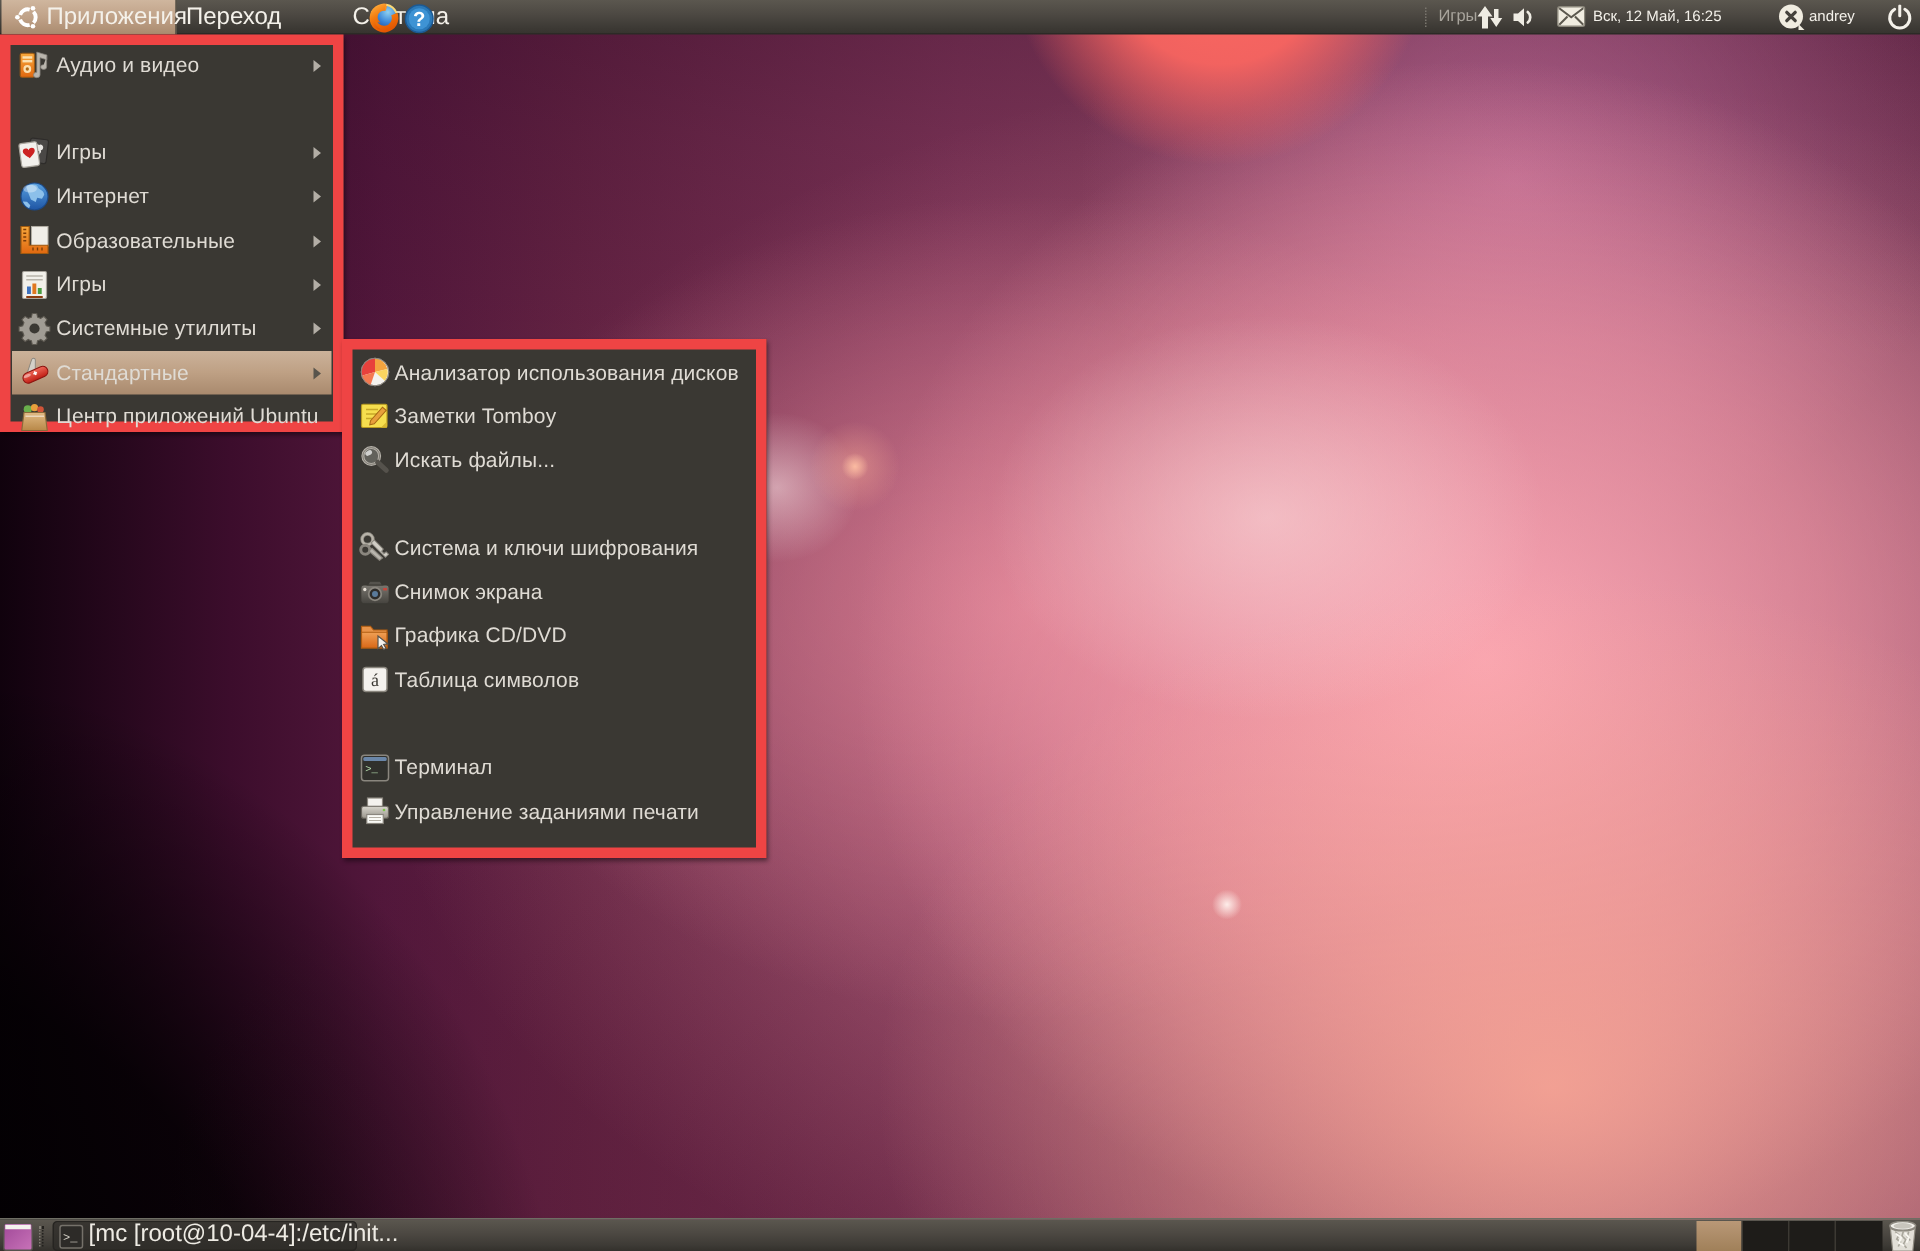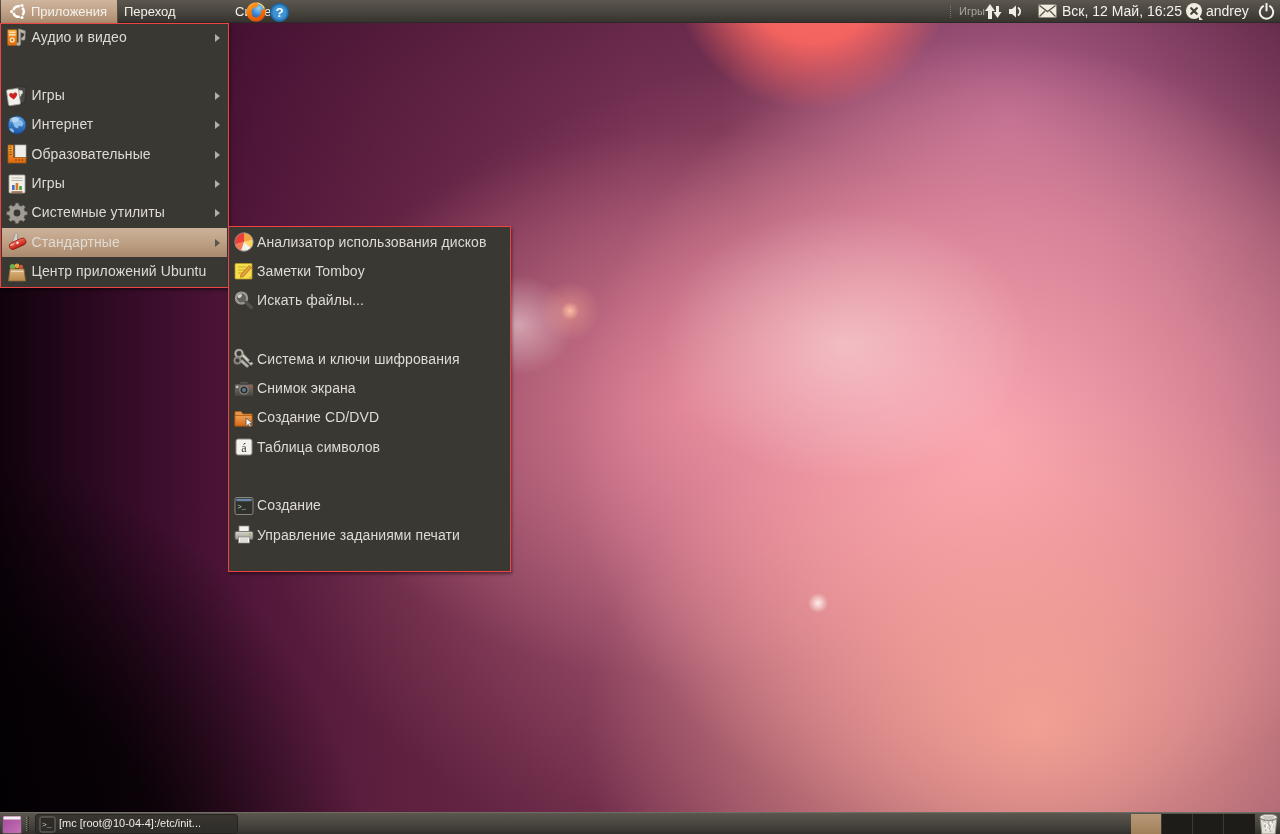--- a/index.html
+++ b/index.html
@@ -24,37 +24,37 @@
     radial-gradient(360px 280px at 1300px -40px, rgba(86,22,62,0.42) 0%, rgba(86,22,62,0) 100%),
     linear-gradient(to bottom, rgba(40,6,34,0.30) 0px, rgba(40,6,34,0.15) 90px, rgba(40,6,34,0) 230px),
     linear-gradient(to right, #10020d 0%, #3c0d2c 12%, #52173b 20%, #622242 30%, #7e3558 50%, #88425f 70%, #8e4a68 87%, #8a4864 100%);
 }
 
 #toppanel {
   position:absolute; left:0; top:0; width:1280px; height:23px;
   background:linear-gradient(to bottom, #5b574f 0%, #4c4842 45%, #3e3b36 80%, #37342f 100%);
   border-bottom:1px solid #2c2a26;
 }
-.pl { position:absolute; top:0; height:40px; line-height:23px; color:#f4f1ea; font-size:13px; }
+.pl { position:absolute; top:0; height:40px; line-height:23px; color:#f4f1ea; font-size:16px; }
 #appsbtn {
   position:absolute; left:1px; top:0; width:117px; height:23px;
   background:linear-gradient(to bottom, #cfb69e 0%, #c0a288 50%, #a98a6e 100%);
   border-right:1px solid #585247;
 }
 #appsbtn .pl { left:30px; }
 #ubulogo { position:absolute; left:7px; top:3px; }
 #ff-ic { position:absolute; left:245px; top:1px; }
 #help-ic { position:absolute; left:269px; top:2px; }
 
-.trayt { position:absolute; top:0; height:23px; line-height:23px; color:#f4f1ea; font-size:14px; }
+.trayt { position:absolute; top:0; height:23px; line-height:23px; color:#f4f1ea; font-size:10px; }
 #kbd { color:#a8a49c; font-size:11px; left:959px; }
 #date { left:1062px; }
 #uname { left:1206px; }
 
-.menu { position:absolute; background:#3a3833; border:1px solid #ef4444;
+.menu { position:absolute; background:#3a3833; border:7px solid #ef4444;
         box-shadow:1px 2px 3px rgba(0,0,0,0.45); }
 #mainmenu { left:0; top:23px; width:229px; height:265px; }
 #submenu  { left:228px; top:226px; width:283px; height:346px; }
 .mi { position:absolute; left:1px; width:calc(100% - 2px); height:29.33px; }
 .mi .txt { position:absolute; left:29.5px; top:0; height:29.33px; line-height:29.33px;
            color:#dfdbd4; font-size:14px; letter-spacing:0.1px; white-space:nowrap; }
 #submenu .mi .txt { left:27px; }
 .mi svg.ic { position:absolute; left:4px; top:3.5px; }
 #submenu .mi svg.ic { left:2.5px; }
 .mi .arr { position:absolute; right:7px; top:11px; width:0; height:0;
@@ -65,21 +65,21 @@
 #botpanel {
   position:absolute; left:0; top:812px; width:1280px; height:22px;
   background:linear-gradient(to bottom, #5b574f 0%, #4c4842 45%, #3e3b36 80%, #33312c 100%);
   border-top:1px solid #6e6e64;
 }
 #taskbtn {
   position:absolute; left:35px; top:1px; width:203px; height:20px;
   background:linear-gradient(to bottom,#383531 0%, #2f2d29 100%);
   border:1px solid #262421; border-radius:3px;
 }
-#taskbtn .tl { position:absolute; left:23px; top:-1px; height:18px; line-height:18px; color:#eeebe4; font-size:11px; white-space:nowrap; }
+#taskbtn .tl { position:absolute; left:23px; top:-1px; height:18px; line-height:18px; color:#eeebe4; font-size:16px; white-space:nowrap; }
 #wss { position:absolute; left:1131px; top:1px; height:20px; }
 .wcell { position:absolute; top:0; width:31px; height:20px; background:#1e1c19; border-right:1px solid #3c3933; }
 .wcell.cur { background:linear-gradient(to bottom,#b99877 0%,#a08059 100%); }
 #trash { position:absolute; left:1259px; top:1px; }
 </style>
 </head>
 <body>
 <div id="desktop"></div>
 
 <div id="toppanel">
@@ -337,34 +337,34 @@
         <circle cx="4.2" cy="9" r="1.1" fill="#e8e2d8"></circle>
         <rect x="16.5" y="8" width="2.5" height="1.6" fill="#c8463c"></rect>
       </svg>
       <div class="txt">Снимок экрана</div>
     </div><div class="mi" style="top:176.48px">
       <svg class="ic" width="22" height="22" viewBox="0 0 22 22">
         <path d="M2,4.5 L8,4.5 L10,7 L19,7 L19,19 L2,19 Z" fill="#e8944a" stroke="#b05c10" stroke-width="0.8"></path>
         <path d="M2,8.5 L19,8.5 L19,19 L2,19 Z" fill="url(#gfold)" stroke="#b05c10" stroke-width="0.8"></path>
         <path d="M13,11 L13,19.5 L15.3,17.4 L16.8,20 L18.3,19.1 L16.8,16.6 L19.5,16.2 Z" fill="#f4f2ee" stroke="#55524c" stroke-width="0.8"></path>
       </svg>
-      <div class="txt">Создание CD/DVD</div>
+      <div class="txt">Графика CD/DVD</div>
     </div><div class="mi" style="top:205.81px">
       <svg class="ic" width="22" height="22" viewBox="0 0 22 22">
         <rect x="3" y="3" width="16" height="16" rx="2" fill="#f4f2ee" stroke="#8a867e" stroke-width="1"></rect>
         <text x="11" y="15.5" font-family="Liberation Serif" font-size="12" fill="#3a3833" text-anchor="middle">á</text>
       </svg>
       <div class="txt">Таблица символов</div>
     </div><div class="mi" style="top:264.46999999999997px">
       <svg class="ic" width="22" height="22" viewBox="0 0 22 22">
         <rect x="2" y="2.5" width="18" height="17" rx="2" fill="#30302c" stroke="#8a867e" stroke-width="1"></rect>
         <rect x="3.2" y="3.7" width="15.6" height="2.6" rx="1" fill="#6a86a8"></rect>
         <text x="4.5" y="13.5" font-family="Liberation Mono" font-size="7" fill="#b8e0b0">&gt;_</text>
       </svg>
-      <div class="txt">Создание</div>
+      <div class="txt">Терминал</div>
     </div><div class="mi" style="top:293.79999999999995px">
       <svg class="ic" width="22" height="22" viewBox="0 0 22 22">
         <rect x="6" y="2" width="10" height="6" fill="#f4f2ee" stroke="#8a867e" stroke-width="0.8"></rect>
         <rect x="2" y="7.5" width="18" height="8" rx="1.5" fill="url(#gprn)" stroke="#6a665e" stroke-width="0.8"></rect>
         <rect x="5.5" y="13" width="11" height="6" fill="#fafaf6" stroke="#8a867e" stroke-width="0.8"></rect>
         <path d="M7,15 l8,0 M7,17 l8,0" stroke="#b4b0a6" stroke-width="0.8"></path>
         <circle cx="17" cy="10" r="0.9" fill="#7ac04a"></circle>
       </svg>
       <div class="txt">Управление заданиями печати</div>
     </div></div>

